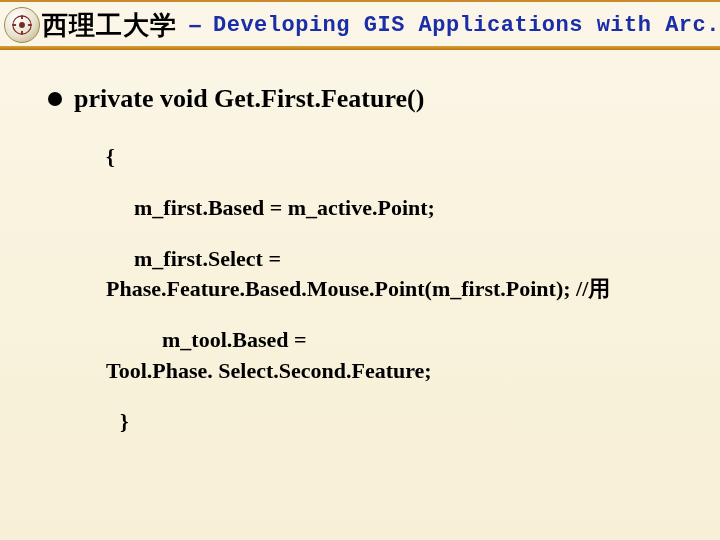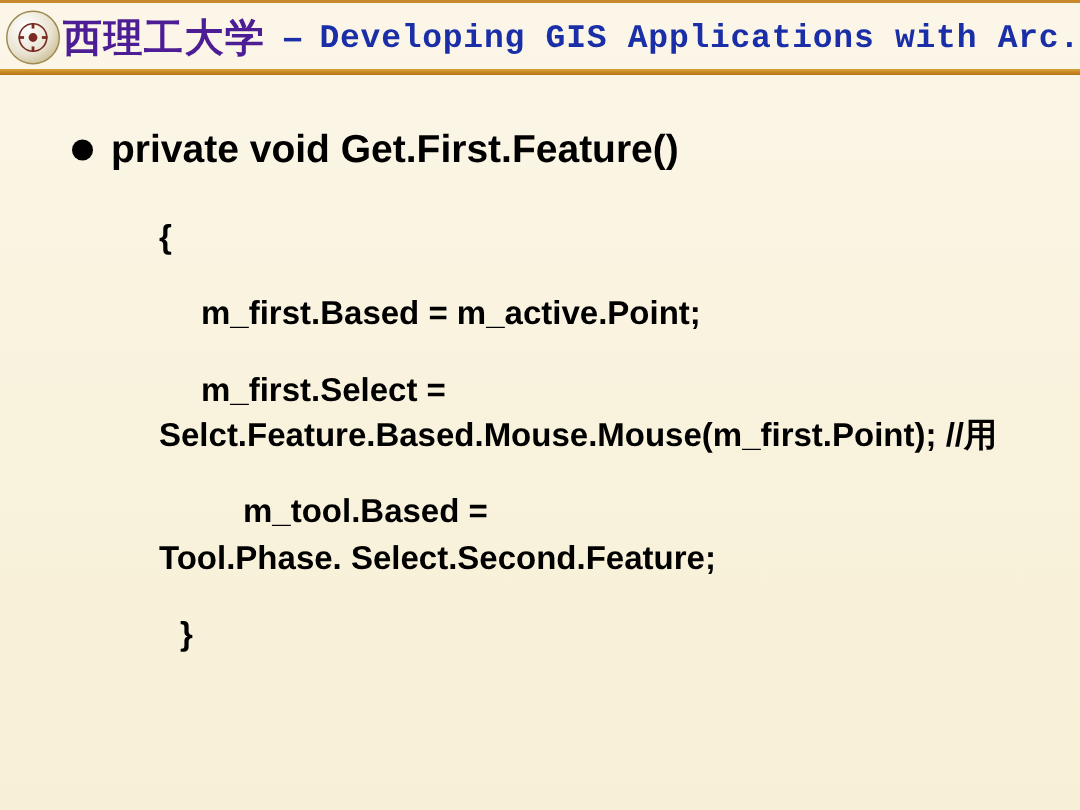--- a/index.html
+++ b/index.html
@@ -33,40 +33,41 @@
     display: flex;
     align-items: center;
     justify-content: center;
     margin-right: 2px;
     flex: 0 0 auto;
   }
   .logo svg { width: 22px; height: 22px; }
   .header-cn {
     font-family: "SimHei", "Microsoft YaHei", sans-serif;
     font-size: 26px;
-    color: #4c1d95;
+    color: #000000;
     font-weight: 700;
     letter-spacing: 1px;
   }
   .header-dash {
     font-family: "Courier New", monospace;
     font-size: 24px;
     color: #1a2ea8;
     font-weight: 700;
     padding: 0 6px;
   }
   .header-en {
     font-family: "Courier New", monospace;
     font-size: 22px;
     color: #1a2ea8;
     font-weight: 700;
     letter-spacing: 0.5px;
   }
   .content {
     padding: 36px 30px 0 48px;
+    font-family: Liberation Serif, serif;
   }
   .bullet-line {
     display: flex;
     align-items: center;
     font-size: 26px;
     font-weight: 700;
     color: #000;
     margin-bottom: 28px;
   }
   .bullet-dot {
@@ -114,21 +115,21 @@
   <div class="bullet-line">
     <span class="bullet-dot"></span>
     <span>private void Get.First.Feature()</span>
   </div>
 
   <div class="code-block">
     <div class="code-line">{</div>
     <div class="code-line indent1">m_first.Based = m_active.Point;</div>
     <div class="code-line">
       <div class="indent1">m_first.Select =</div>
-      <div class="wrap-line">Selct.Feature.Based.Mouse.Mouse(m_first.Point); //用</div>
+      <div class="wrap-line">Phase.Feature.Based.Mouse.Point(m_first.Point); //用</div>
     </div>
     <div class="code-line">
       <div style="padding-left:56px">m_tool.Based =</div>
       <div class="wrap-line">Tool.Phase. Select.Second.Feature;</div>
     </div>
     <div class="code-line" style="padding-left:14px">}</div>
   </div>
 
 </div>
 

